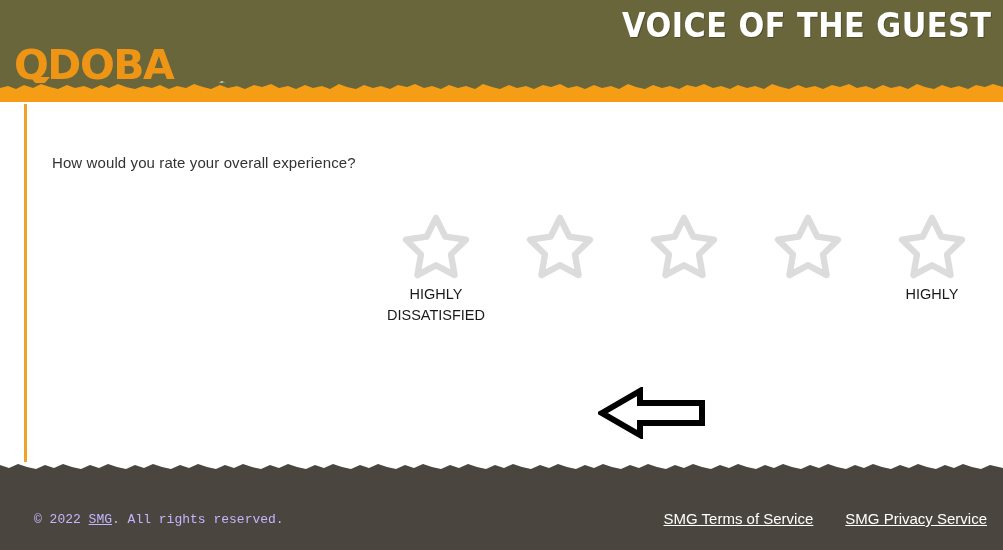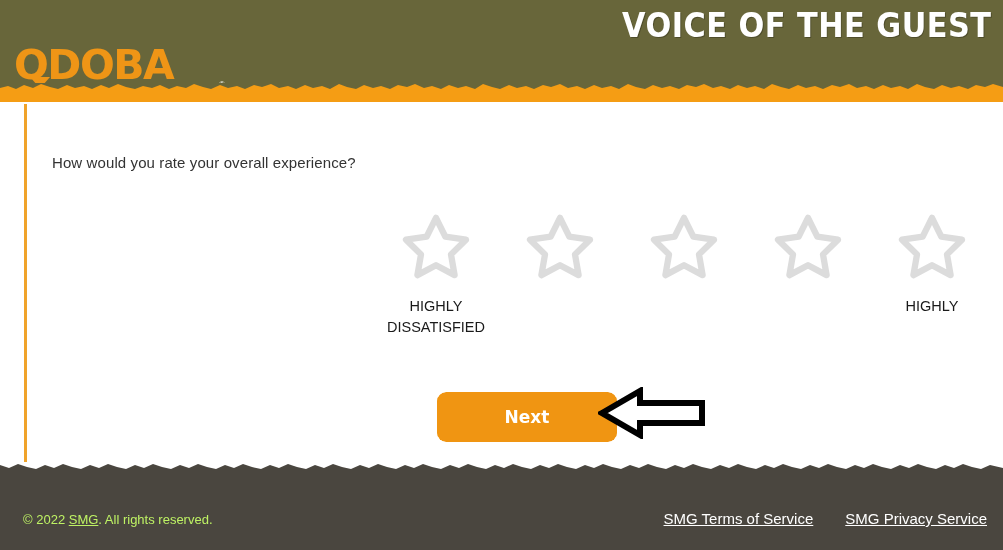--- a/index.html
+++ b/index.html
@@ -150,21 +150,21 @@
     align-items: center;
     justify-content: center;
     cursor: pointer;
   }
   .star-cell svg { display: block; }
 
   
   .labels {
     position: absolute;
     left: 368px;
-    top: 192px;
+    top: 180px;
     width: 578px;
     height: 42px;
   }
   .label {
     position: absolute;
     top: 0;
     width: 180px;
     text-align: center;
     font-size: 14.5px;
     color: #1a1a1a;
@@ -238,25 +238,26 @@
     overflow: hidden;
   }
   .footer .jag-top {
     position: absolute;
     left: 0; top: 0;
     width: 1003px;
     height: 10px;
   }
   .copyright {
     position: absolute;
-    left: 23px;
+    left: 34px;
     top: 50px;
     font-size: 13px;
-    color: #bef264;
-    white-space: nowrap;
+    color: #c4b5fd;
+    white-space: nowrap;
+    font-family: Liberation Mono, monospace;
   }
   .copyright u { text-decoration: underline; }
   .footer-links {
     position: absolute;
     right: 16px;
     top: 48px;
     display: flex;
     gap: 32px;
   }
   .footer-links a {
@@ -343,25 +344,20 @@
     <div class="labels">
       <div class="label left">
         <div>HIGHLY</div>
         <div>DISSATISFIED</div>
       </div>
       <div class="label right">
         <div>HIGHLY</div>
       </div>
     </div>
 
-    <div class="next-wrap">
-      <button class="next-btn">
-        <span class="next-label">Next</span>
-      </button>
-    </div>
   </div>
 
   <div class="arrow">
     <svg width="108" height="52" viewBox="0 0 108 52">
       <path d="M4,26 L42,4 L42,16 L104,16 L104,36 L42,36 L42,48 Z" fill="#ffffff" stroke="#000000" stroke-width="6" stroke-linejoin="miter"></path>
     </svg>
   </div>
 
   <div class="footer">
     <svg class="jag-top" viewBox="0 0 1003 10" preserveAspectRatio="none">

